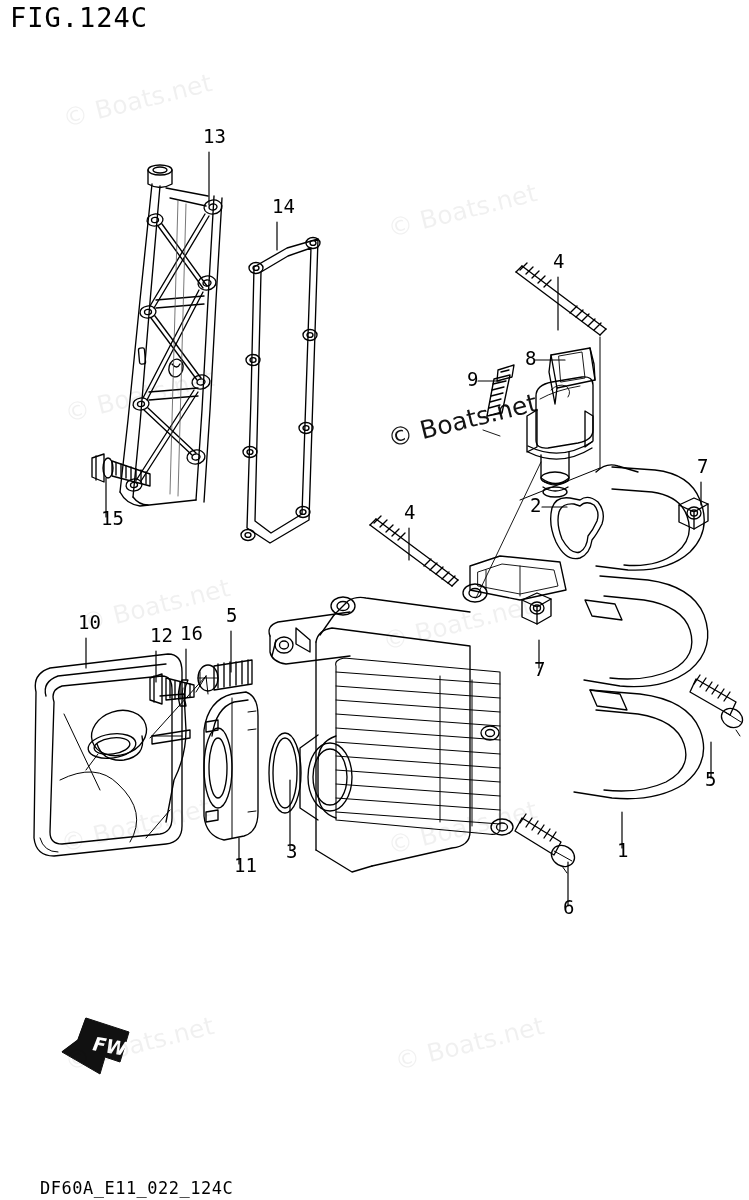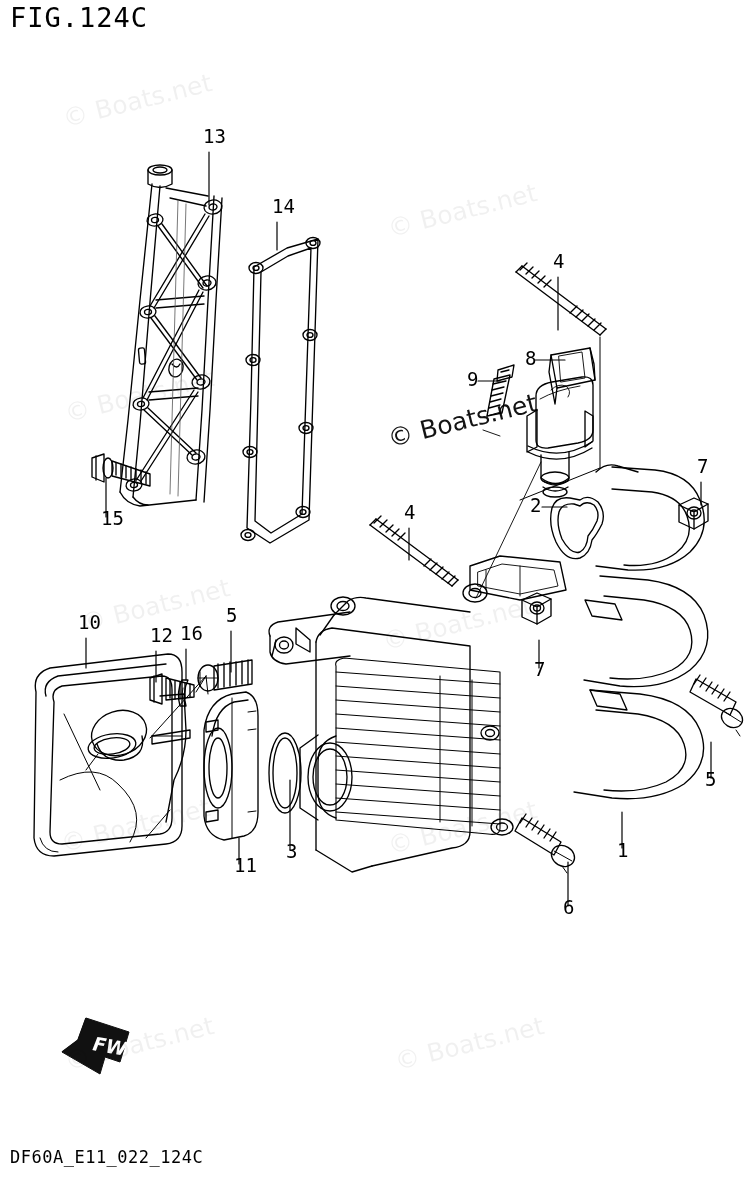--- a/index.html
+++ b/index.html
@@ -3,21 +3,21 @@
 <meta charset="utf-8">
 <style>
   html,body{margin:0;padding:0;background:#ffffff;}
   body{width:749px;height:1200px;position:relative;overflow:hidden;
        font-family:"DejaVu Sans Mono","Liberation Mono",monospace;color:#000;}
   #stage{position:absolute;left:0;top:0;width:642px;height:1200px;}
   .fig-title{position:absolute;left:10px;top:2px;font-size:27px;letter-spacing:1px;
              font-family:"DejaVu Sans Mono","Liberation Mono",monospace;}
   .footer{position:absolute;left:10px;font-size:17px;letter-spacing:0.5px;
           font-family:"DejaVu Sans Mono","Liberation Mono",monospace;white-space:nowrap;}
-  #footer-code{top:1147px;}
+  #footer-code{top:1178px;margin-left:30px;}
   #footer-name{top:1172px;}
   svg.art{position:absolute;left:0;top:0;width:749px;height:1200px;}
   .wm{position:absolute;color:#000;opacity:0.055;font-size:25px;
       font-family:"DejaVu Sans","Liberation Sans",sans-serif;white-space:nowrap;
       transform-origin:left top;pointer-events:none;user-select:none;}
   .wm.dark{opacity:0.92;}
   .lbl{font-family:"DejaVu Sans Mono","Liberation Mono",monospace;font-size:19px;fill:#000;}
 </style>
 </head>
 <body>

